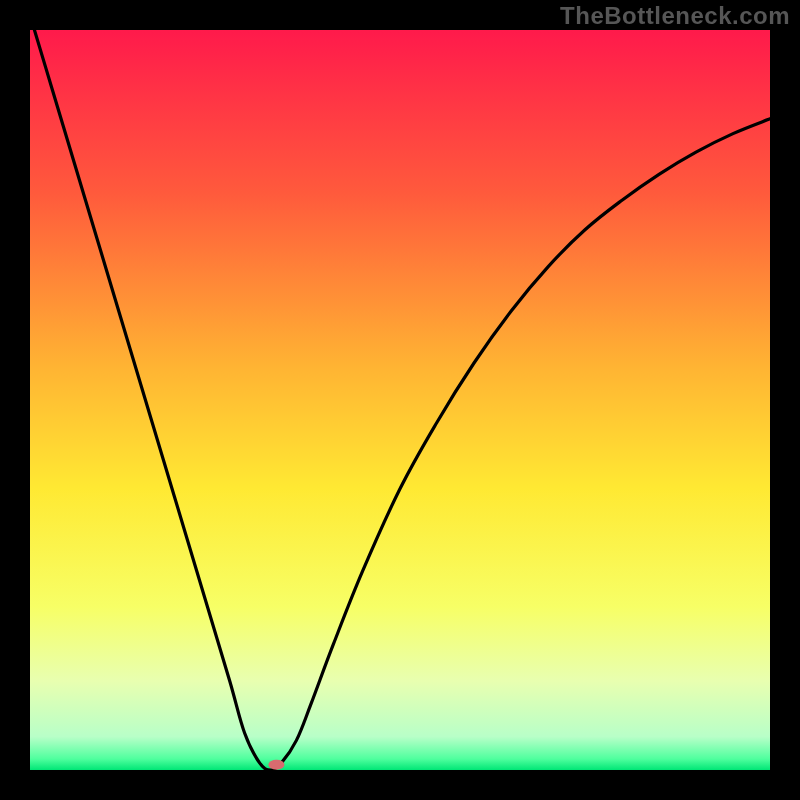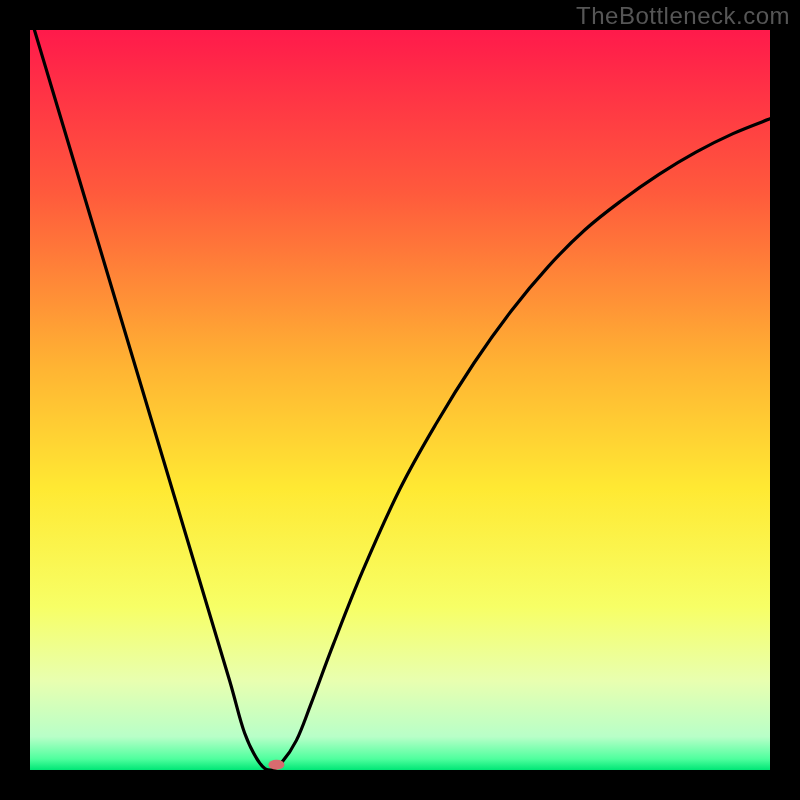--- a/index.html
+++ b/index.html
@@ -15,21 +15,21 @@
     position: relative;
     width: 800px;
     height: 800px;
     background: #000;
   }
   .watermark {
     position: absolute;
     top: 2px;
     right: 10px;
     font-size: 24px;
-    font-weight: 400;
+    font-weight: 700;
     color: #565656;
     letter-spacing: 0.5px;
     z-index: 10;
   }
   svg {
     position: absolute;
     top: 0;
     left: 0;
   }
 </style>

